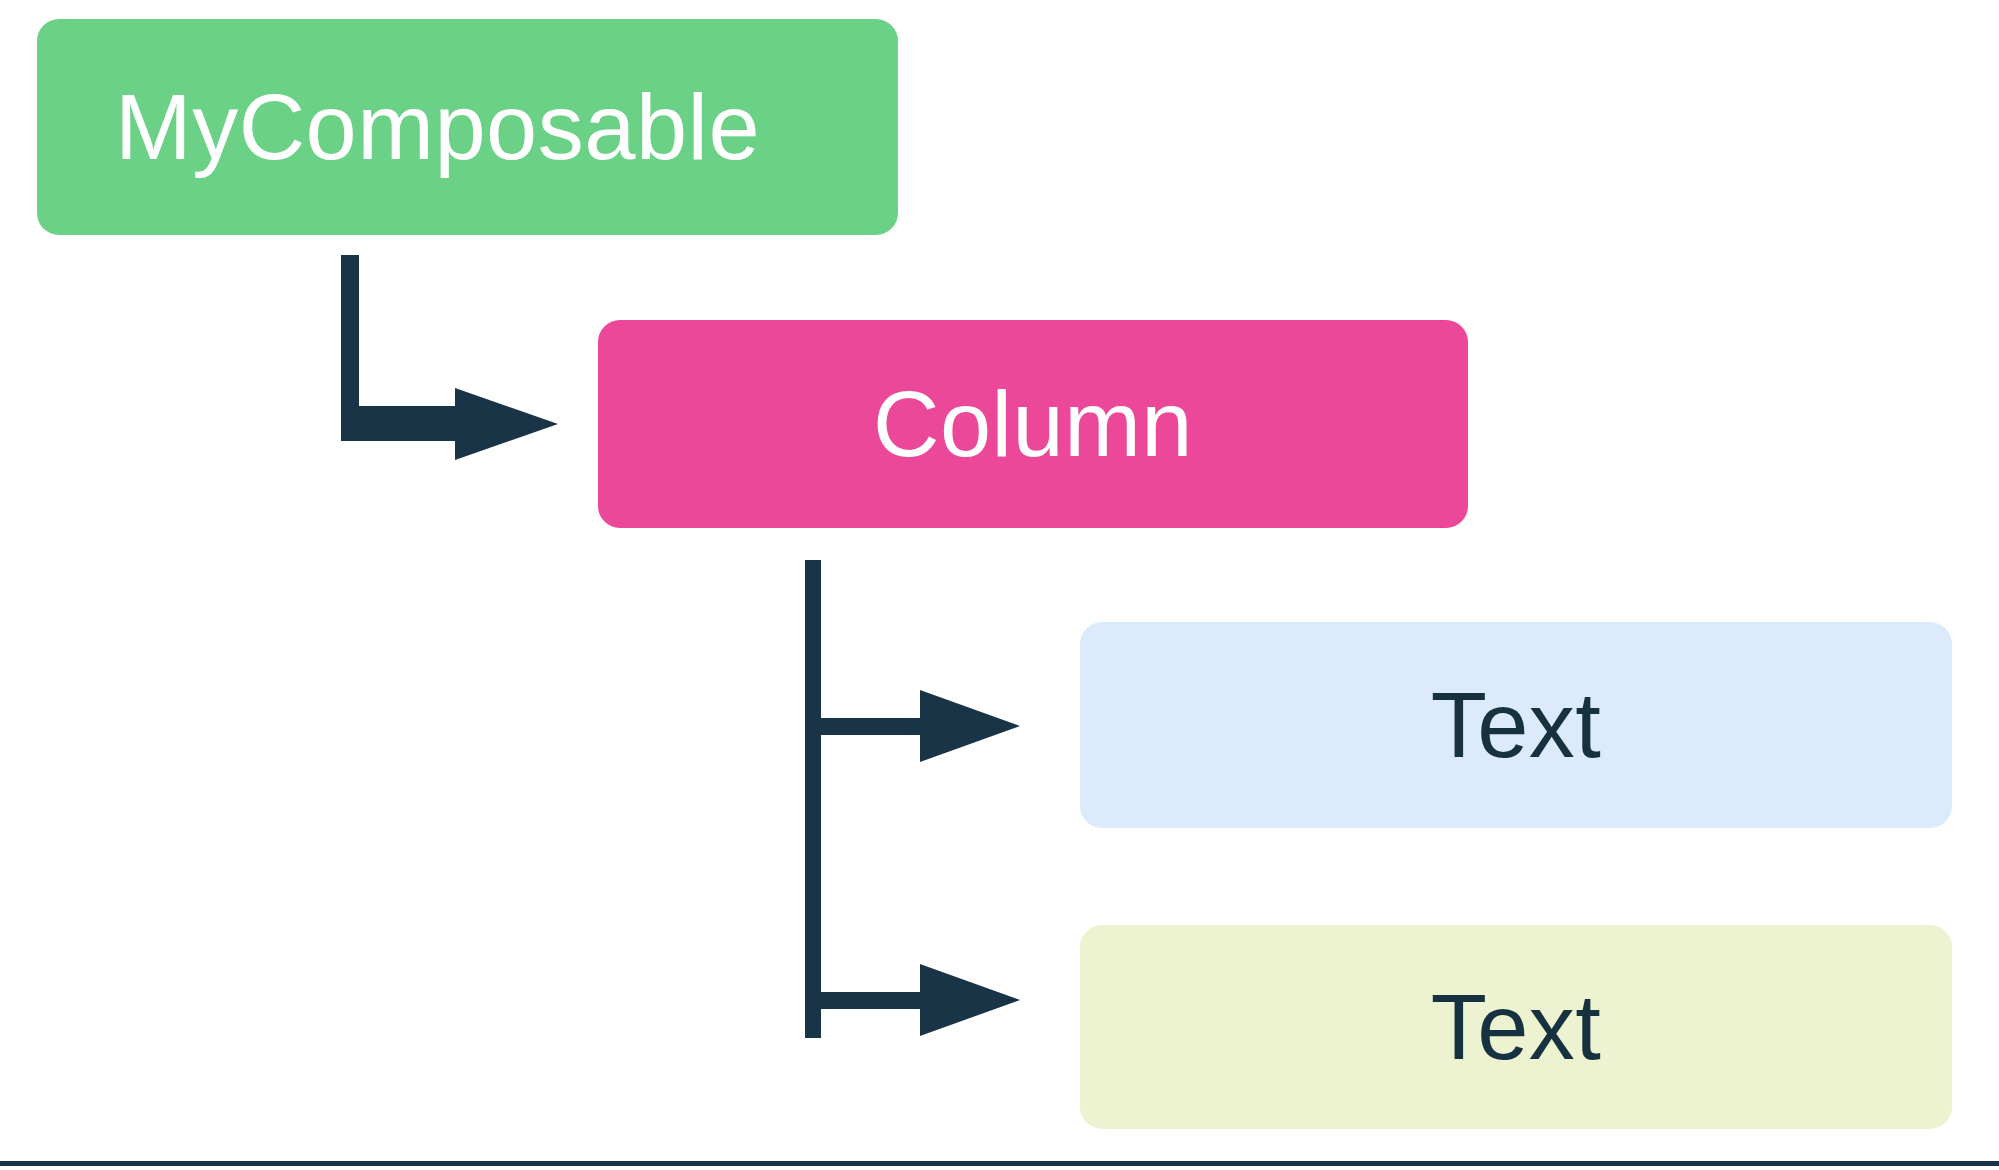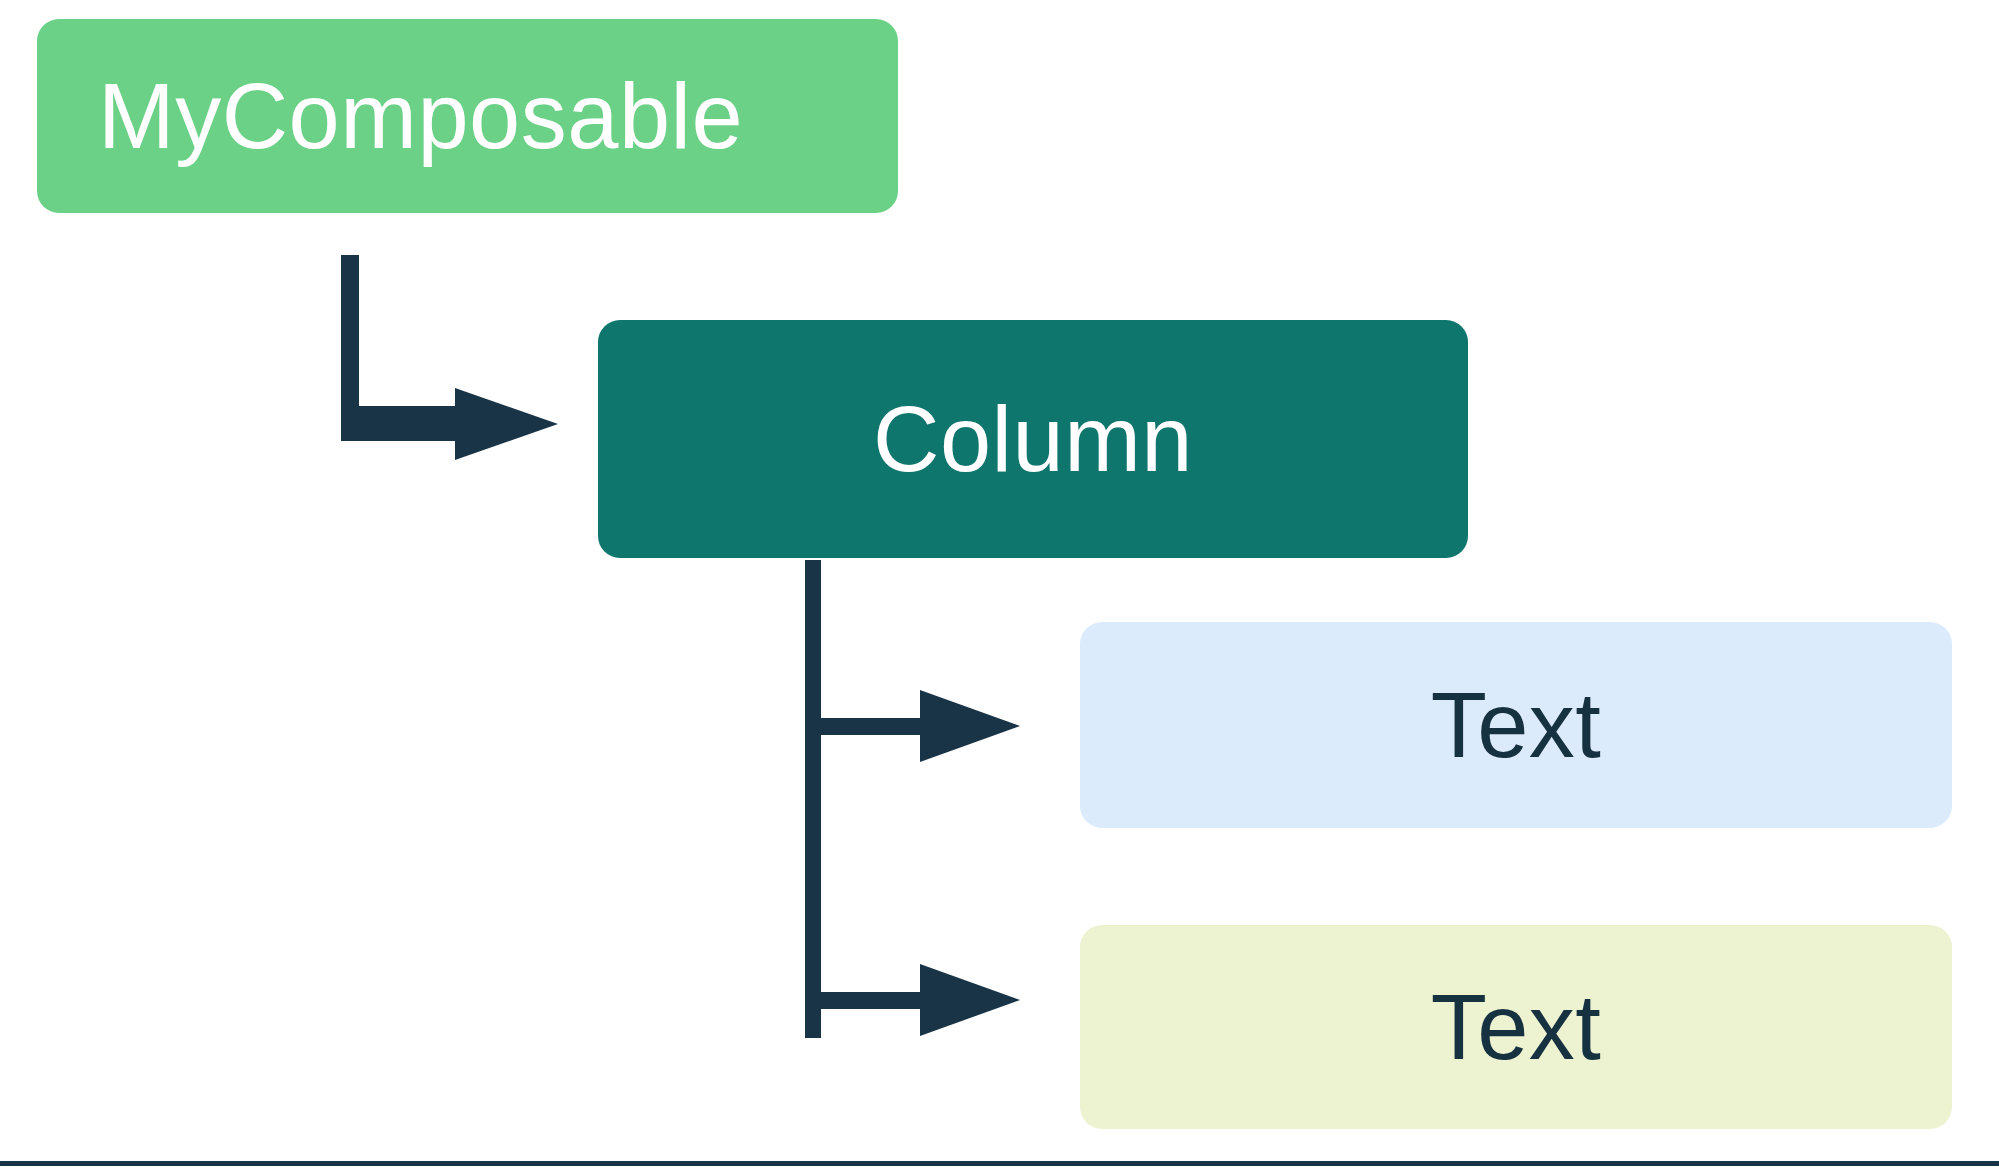--- a/index.html
+++ b/index.html
@@ -28,33 +28,33 @@
     font-family: "Liberation Sans", sans-serif;
     font-weight: 400;
     letter-spacing: 0.5px;
     white-space: nowrap;
     user-select: none;
   }
   #node-mycomposable {
     left: 37px;
     top: 19px;
     width: 861px;
-    height: 194px;
+    height: 216px;
     background: #6bd187;
     color: #ffffff;
     font-size: 92px;
     justify-content: flex-start;
-    padding-left: 61px;
+    padding-left: 78px;
   }
   #node-column {
     left: 598px;
     top: 320px;
     width: 870px;
-    height: 238px;
-    background: #0f766e;
+    height: 208px;
+    background: #ec4899;
     color: #ffffff;
     font-size: 92px;
   }
   #node-text-1 {
     left: 1080px;
     top: 622px;
     width: 872px;
     height: 206px;
     background: #dcebfb;
     color: #16313f;

